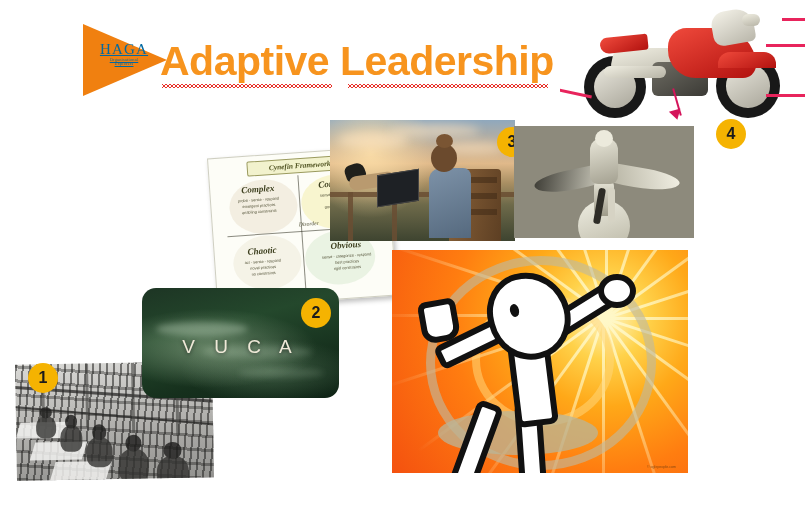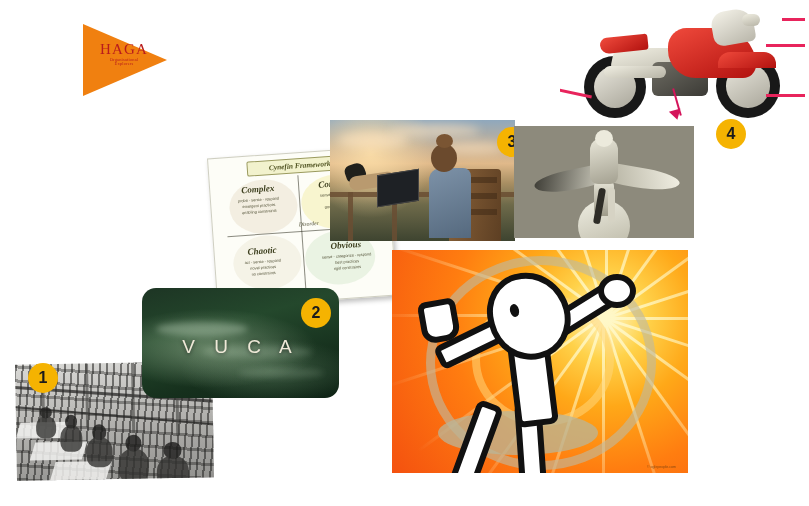--- a/index.html
+++ b/index.html
@@ -7,21 +7,21 @@
        font-family:"Liberation Sans",sans-serif;}
   .slide{position:absolute;left:0;top:0;width:809px;height:506px;background:#fff;}
 
   
   .logo-wrap{position:absolute;left:83px;top:24px;width:84px;height:72px;}
   .logo-tri{position:absolute;left:0;top:0;width:0;height:0;
             border-left:84px solid #F08010;
             border-top:36px solid transparent;
             border-bottom:36px solid transparent;}
   .logo-text{position:absolute;left:10px;top:18px;width:62px;text-align:center;
-             color:#b91c1c;line-height:1;}
+             color:#0369a1;line-height:1;text-decoration:underline;}
   .logo-main{font-size:15px;letter-spacing:1.2px;font-family:"Liberation Serif",serif;}
   .logo-sub{font-size:4.4px;letter-spacing:.2px;margin-top:1px;
             font-family:"Liberation Serif",serif;}
   .logo-sub2{font-size:4.4px;letter-spacing:.2px;font-family:"Liberation Serif",serif;}
 
   .title{position:absolute;left:160px;top:38px;font-size:41px;font-weight:bold;
          color:#F7941E;letter-spacing:-0.5px;white-space:nowrap;}
   .sq{position:absolute;height:4px;bottom:-3px;
       background-image:
         linear-gradient(45deg,transparent 45%,#E8322A 45%,#E8322A 55%,transparent 55%),
@@ -169,20 +169,25 @@
 
   <div class="logo-wrap">
     <div class="logo-tri"></div>
     <div class="logo-text">
       <div class="logo-main">HAGA</div>
       <div class="logo-sub">Organisational</div>
       <div class="logo-sub2">Explorers</div>
     </div>
   </div>
 
+  <div class="title">
+    <span>Adaptive Leadership</span>
+    <span class="sq" style="left:2px;width:170px;"></span>
+    <span class="sq" style="left:188px;width:200px;"></span>
+  </div>
 
   <div class="card factory">
     <div class="fact-beam" style="top:30px;transform:rotate(5deg);"></div>
     <div class="fact-beam" style="top:52px;transform:rotate(6deg);height:2px;"></div>
     <div class="post" style="left:26px;top:0;height:58px;"></div>
     <div class="post" style="left:70px;top:0;height:64px;"></div>
     <div class="post" style="left:116px;top:0;height:70px;"></div>
     <div class="post" style="left:160px;top:0;height:74px;"></div>
     <div class="bench" style="left:2px;top:58px;width:48px;height:16px;"></div>
     <div class="bench" style="left:16px;top:78px;width:52px;height:18px;"></div>

